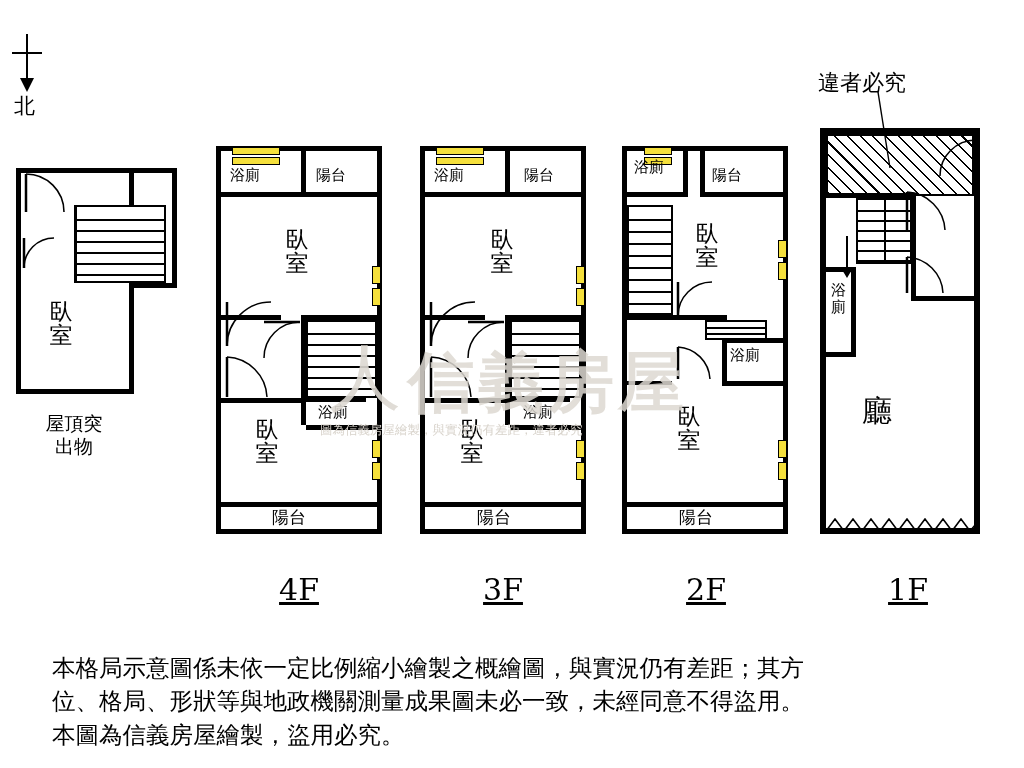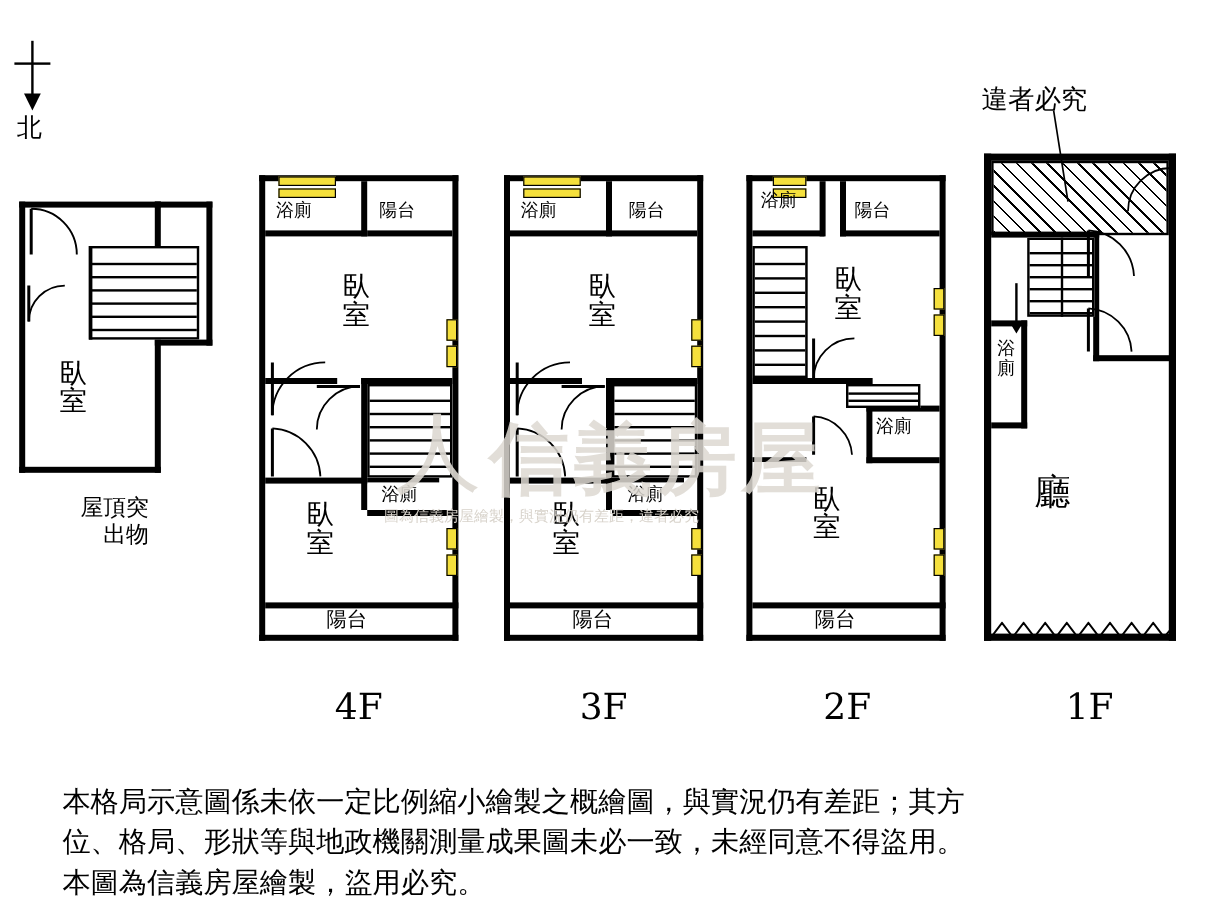--- a/index.html
+++ b/index.html
@@ -81,26 +81,27 @@
   }
   .small-label.stack {
     white-space: normal;
     width: 19px;
   }
   .floor-tag {
     position: absolute;
     font-size: 30px;
     font-family: "DejaVu Serif", serif;
     text-align: center;
+    text-decoration: underline;
   }
   .tag-note {
     position: absolute;
     font-size: 19px;
     line-height: 1.2;
-    text-align: right;
+    text-align: center;
     font-family: "DejaVu Serif", serif;
   }
   
   .win {
     position: absolute;
     background: #f5e03c;
     border: 1.5px solid #000;
     box-sizing: border-box;
   }
   

